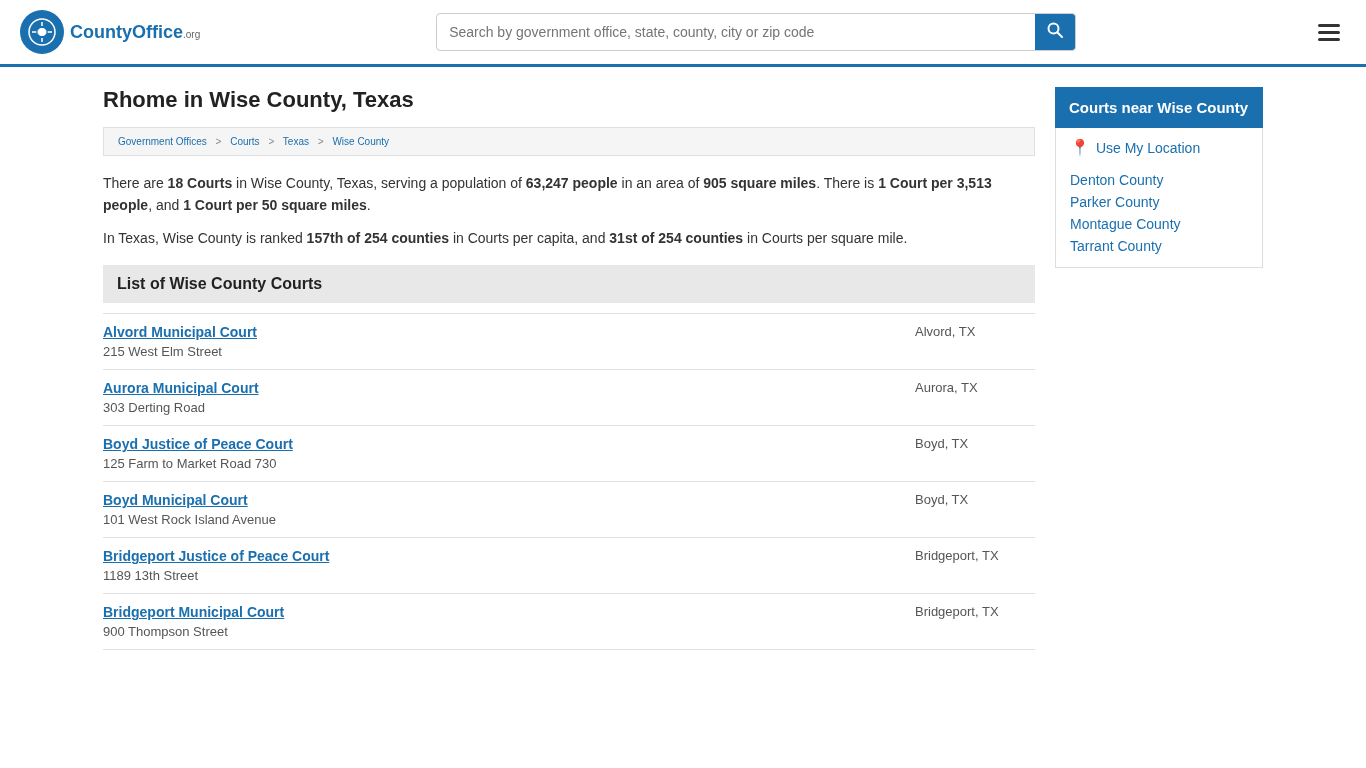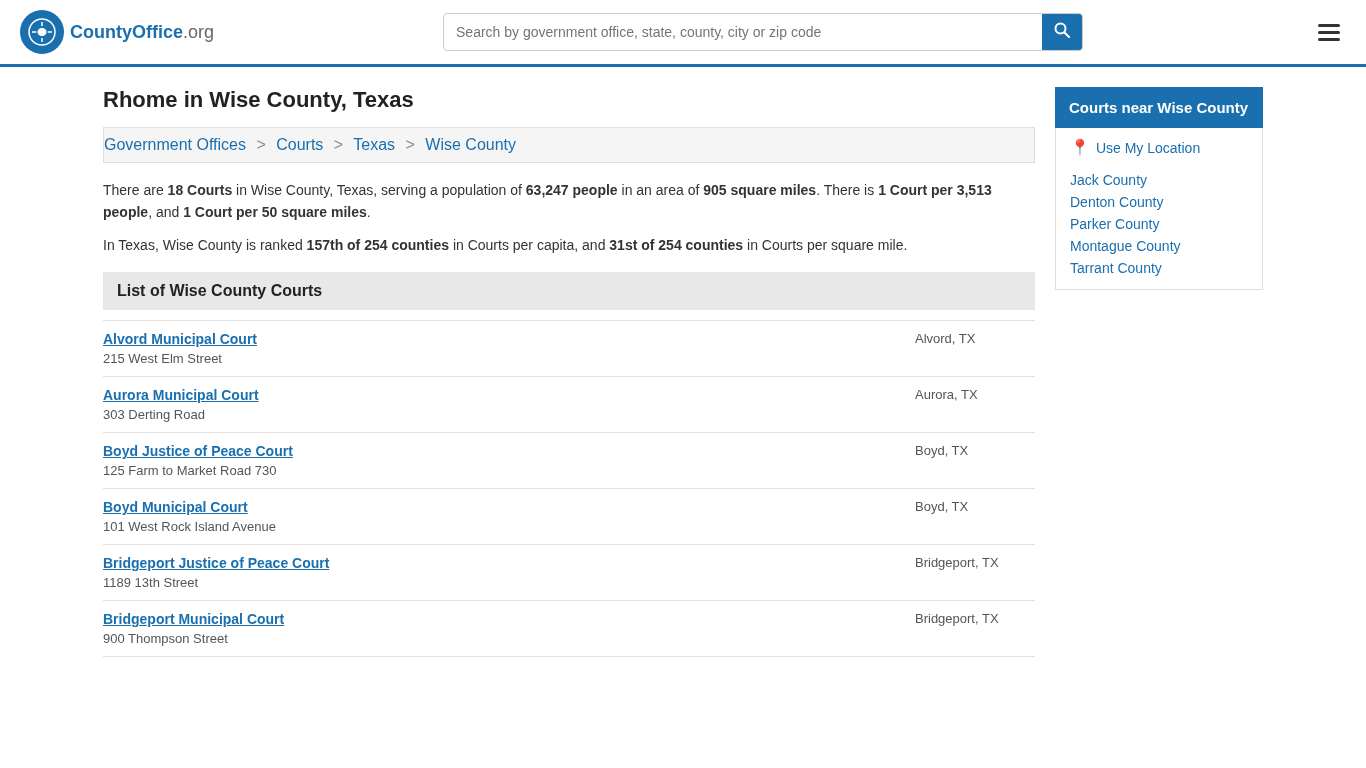--- a/index.html
+++ b/index.html
@@ -29,21 +29,21 @@
       justify-content: center;
       color: white;
       font-size: 20px;
     }
     #logo-text {
       font-size: 18px;
       font-weight: bold;
       color: #333;
     }
     #logo-text span { color: #1a6faf; }
-    #logo-text .org { font-weight: normal; font-size: 18px; color: #666; }
+    #logo-text .org { font-weight: normal; font-size: 10px; color: #666; }
 
     #search-bar {
       display: flex;
       align-items: center;
       flex: 1;
       max-width: 640px;
       margin: 0 20px;
       border: 1px solid #ccc;
       border-radius: 4px;
       overflow: hidden;
@@ -95,22 +95,22 @@
       flex: 1;
     }
     #page-title {
       font-size: 22px;
       font-weight: bold;
       color: #222;
       margin-bottom: 14px;
     }
     #breadcrumb {
       background: #f5f5f5;
-      padding: 8px 0;
-      font-size: 16px;
+      padding: 8px 14px;
+      font-size: 10px;
       color: #555;
       margin-bottom: 16px;
       border: 1px solid #e0e0e0;
     }
     #breadcrumb a { color: #1a6faf; text-decoration: none; }
     #breadcrumb .sep { margin: 0 6px; color: #888; }
 
     #intro-text {
       font-size: 14px;
       line-height: 1.6;
@@ -324,21 +324,20 @@
   </div>
 
   <div id="sidebar">
     <div id="sidebar-title">Courts near Wise County</div>
     <div id="sidebar-content">
       <a id="use-my-location" href="#">
         <span class="location-pin">📍</span>
         <span>Use My Location</span>
       </a>
       <div id="sidebar-counties" style="margin-top:6px;">
-          <a class="sidebar-link" href="#">Jack County</a>
           <a class="sidebar-link" href="#">Denton County</a>
           <a class="sidebar-link" href="#">Parker County</a>
           <a class="sidebar-link" href="#">Montague County</a>
           <a class="sidebar-link" href="#">Tarrant County</a>
         </div>
     </div>
   </div>
 
 </div>
 

